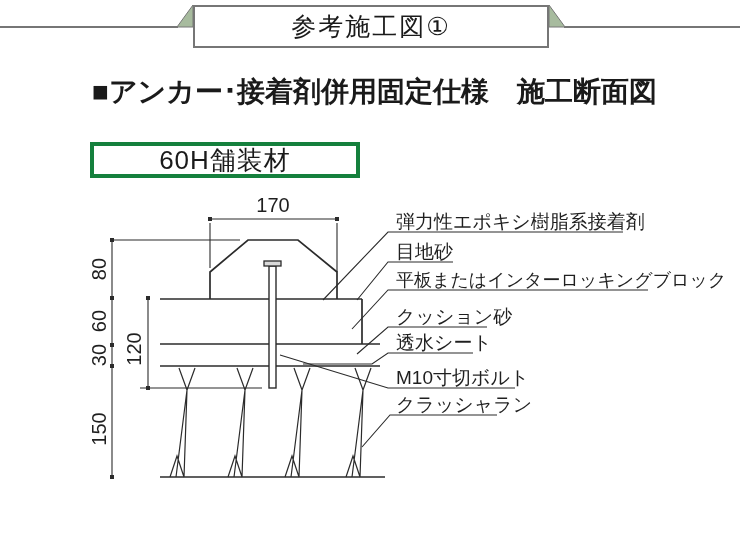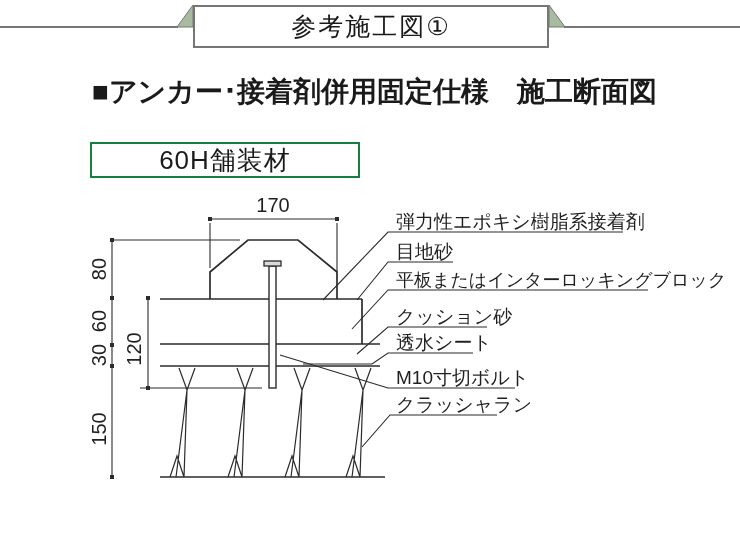--- a/index.html
+++ b/index.html
@@ -5,21 +5,21 @@
   html,body{margin:0;padding:0;background:#ffffff;}
   .page{position:relative;width:740px;height:540px;background:#fff;overflow:hidden;
         font-family:"Liberation Sans","DejaVu Sans",sans-serif;color:#1f1f1f;}
   .abs{position:absolute;}
   .banner-box{left:193px;top:5px;width:356px;height:43px;border:2px solid #767676;
               background:#fff;display:flex;align-items:center;justify-content:center;
               box-sizing:border-box;z-index:2;}
   .banner-box span{font-size:25px;letter-spacing:2px;color:#1a1a1a;}
   .heading{left:92px;top:73px;font-size:28px;font-weight:600;color:#1a1a1a;
            white-space:nowrap;letter-spacing:0px;}
-  .product-box{left:90px;top:142px;width:270px;height:36px;border:2px solid #15803d;
+  .product-box{left:90px;top:142px;width:270px;height:36px;border:4px solid #15803d;
                background:#fff;display:flex;align-items:center;justify-content:center;
                box-sizing:border-box;}
   .product-box span{font-size:26px;color:#1a1a1a;letter-spacing:1px;}
   svg{position:absolute;left:0;top:0;}
   .obj{stroke:#2b2b2b;stroke-width:1.7;fill:none;}
   .thin{stroke:#2b2b2b;stroke-width:1.1;fill:none;}
   .hatch{stroke:#2b2b2b;stroke-width:1.2;fill:none;}
   .dot{fill:#2b2b2b;stroke:none;}
   .gline{stroke:#767676;stroke-width:2;fill:none;}
   .dimtext{font-family:"Liberation Sans","DejaVu Sans",sans-serif;font-size:20px;fill:#1f1f1f;}

